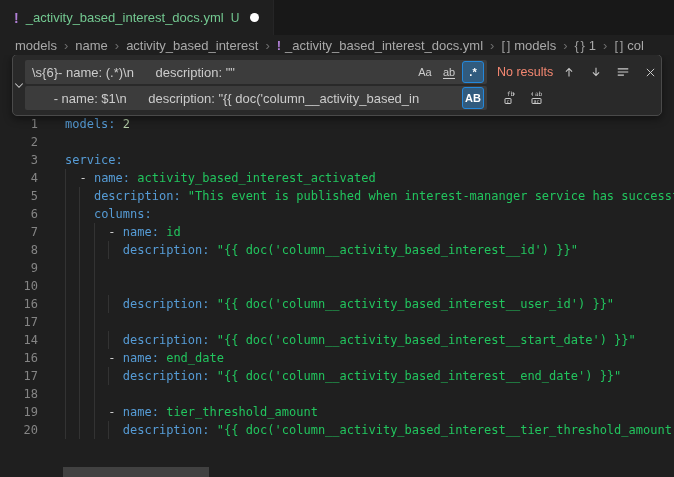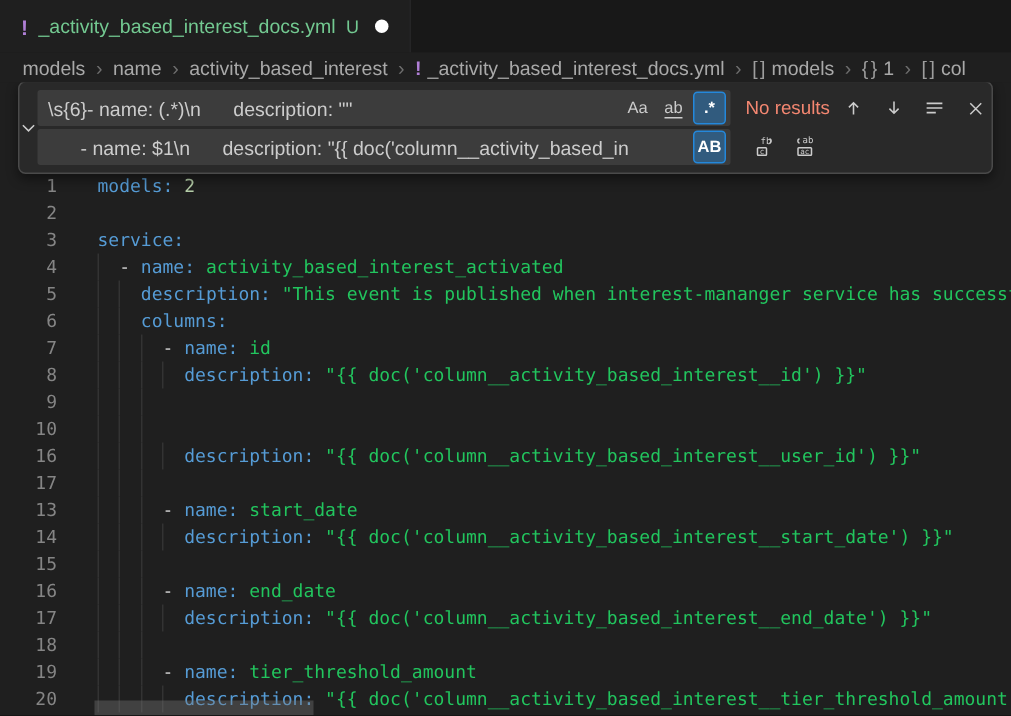--- a/index.html
+++ b/index.html
@@ -225,40 +225,26 @@
           <span class="codetext"><span class="tk-p">        </span><span class="tk-k">description:</span><span class="tk-p"> </span><span class="tk-s">"{{ doc('column__activity_based_interest__user_id') }}"</span></span>
         </div>
         <div class="cl">
           <span class="ln">17</span>
           <div class="guide" style="left: 65px;"></div>
           <div class="guide" style="left: 79.48px;"></div>
           <div class="guide" style="left: 93.96px;"></div>
           <span class="codetext"></span>
         </div>
         <div class="cl">
-          <span class="ln">13</span>
-          <div class="guide" style="left: 65px;"></div>
-          <div class="guide" style="left: 79.48px;"></div>
-          <div class="guide" style="left: 93.96px;"></div>
-          <span class="codetext"><span class="tk-p">      - </span><span class="tk-k">name:</span><span class="tk-p"> </span><span class="tk-s">start_date</span></span>
-        </div>
-        <div class="cl">
           <span class="ln">14</span>
           <div class="guide" style="left: 65px;"></div>
           <div class="guide" style="left: 79.48px;"></div>
           <div class="guide" style="left: 93.96px;"></div>
           <div class="guide" style="left: 108.44px;"></div>
           <span class="codetext"><span class="tk-p">        </span><span class="tk-k">description:</span><span class="tk-p"> </span><span class="tk-s">"{{ doc('column__activity_based_interest__start_date') }}"</span></span>
-        </div>
-        <div class="cl">
-          <span class="ln">15</span>
-          <div class="guide" style="left: 65px;"></div>
-          <div class="guide" style="left: 79.48px;"></div>
-          <div class="guide" style="left: 93.96px;"></div>
-          <span class="codetext"></span>
         </div>
         <div class="cl">
           <span class="ln">16</span>
           <div class="guide" style="left: 65px;"></div>
           <div class="guide" style="left: 79.48px;"></div>
           <div class="guide" style="left: 93.96px;"></div>
           <span class="codetext"><span class="tk-p">      - </span><span class="tk-k">name:</span><span class="tk-p"> </span><span class="tk-s">end_date</span></span>
         </div>
         <div class="cl">
           <span class="ln">17</span>

